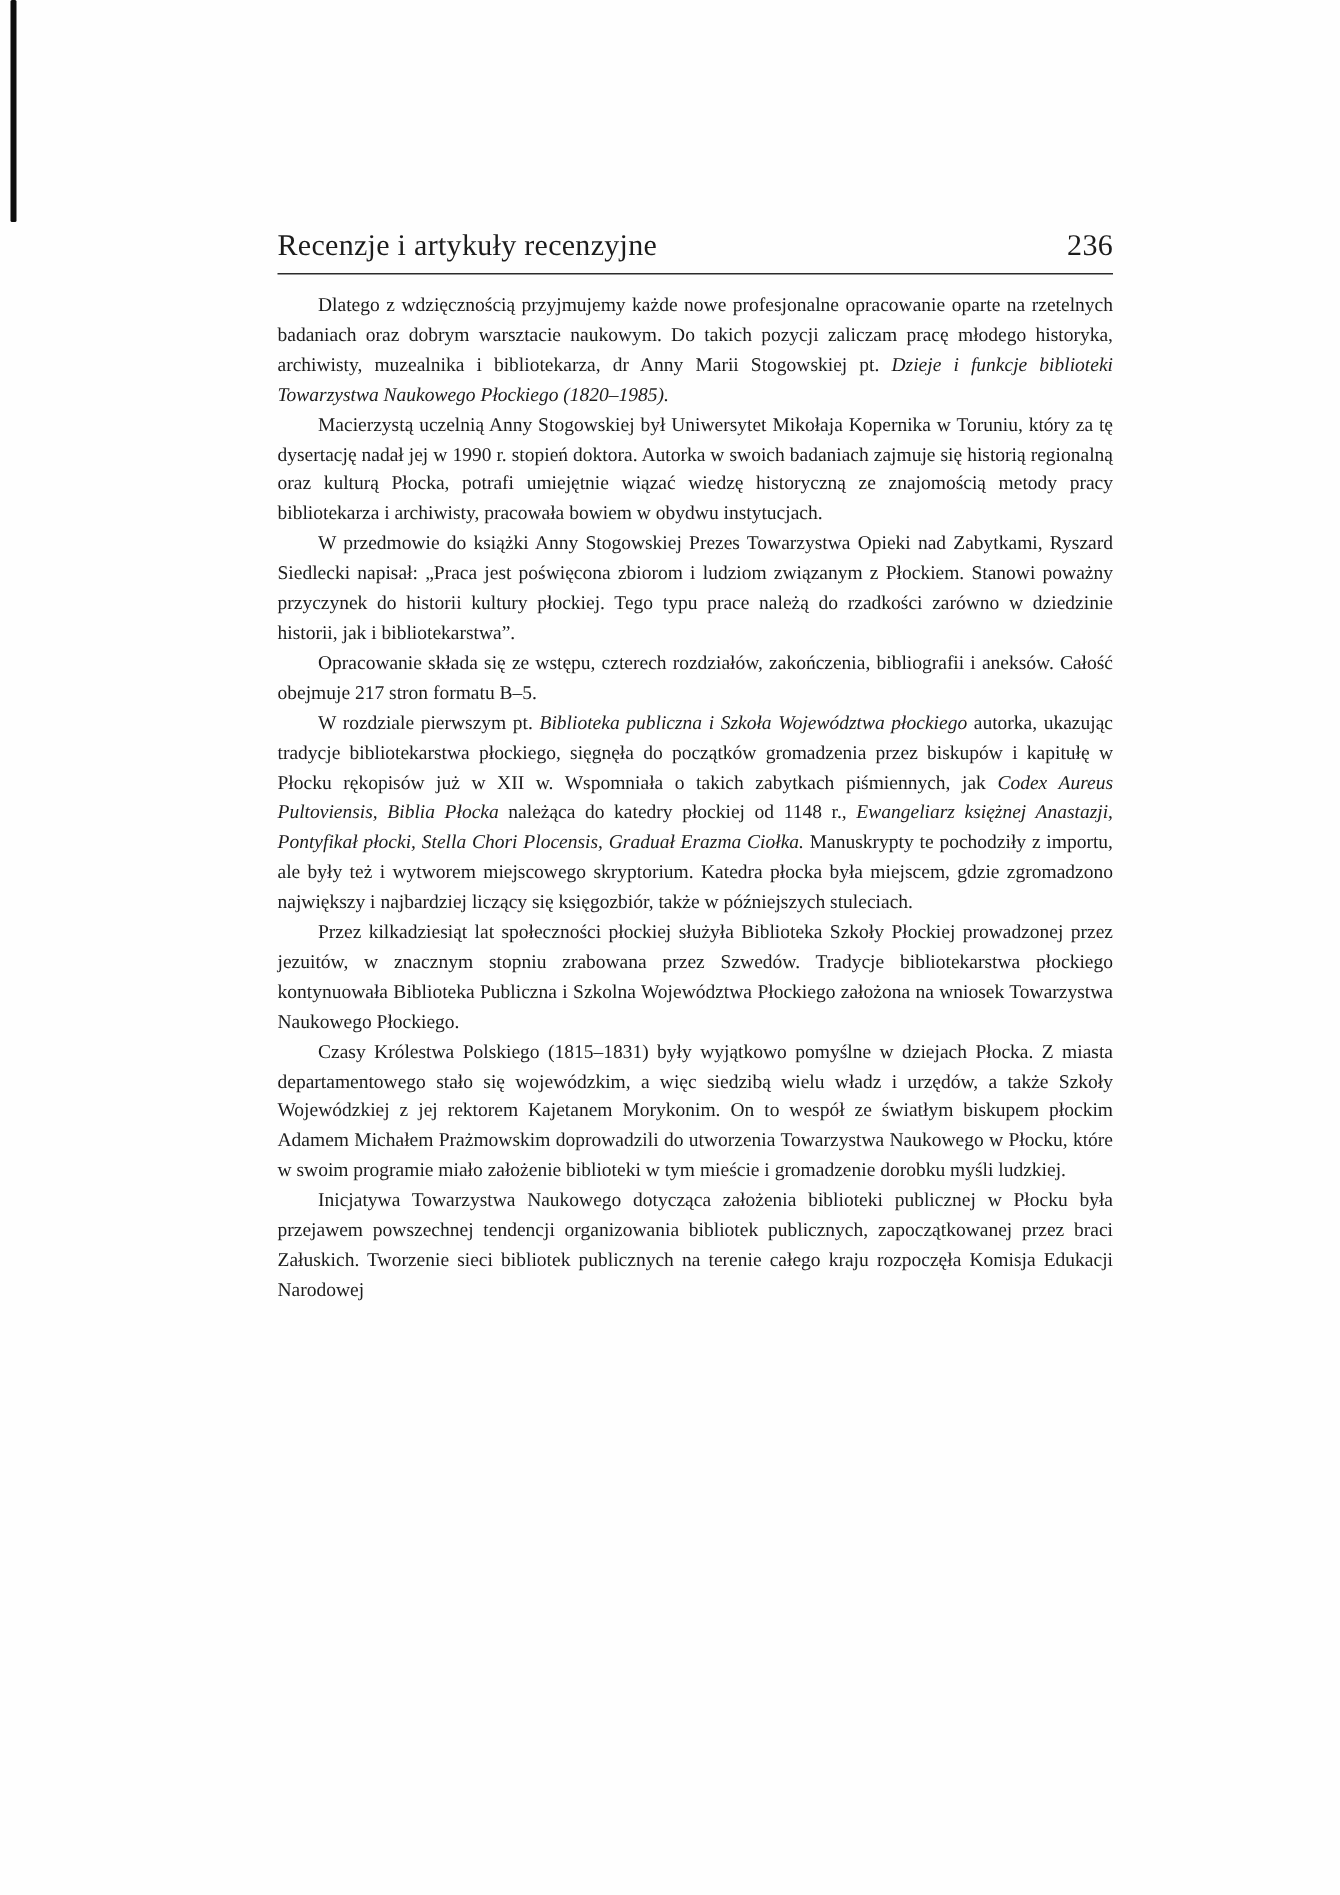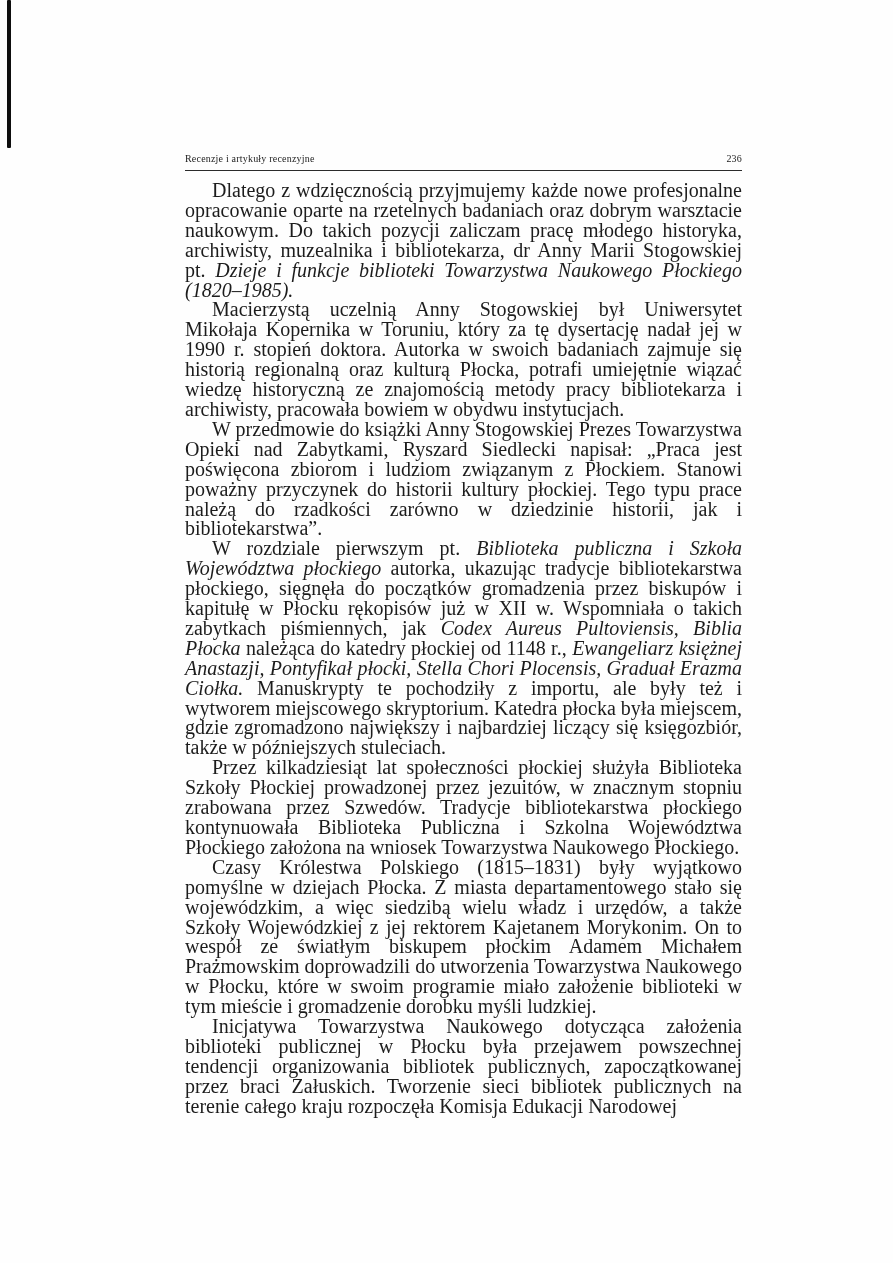--- a/index.html
+++ b/index.html
@@ -27,28 +27,28 @@
   .page-column {
     position: absolute;
     left: 185px;
     top: 153px;
     width: 557px;
   }
   .running-header {
     display: flex;
     justify-content: space-between;
     align-items: baseline;
-    font-size: 10px;
+    font-size: 20px;
     letter-spacing: 0.2px;
     padding-bottom: 6px;
     border-bottom: 1px solid #2b2b2b;
   }
   .body-text {
     margin-top: 10px;
-    font-size: 20px;
+    font-size: 13px;
     line-height: 19.9px;
     text-align: justify;
     font-family: Liberation Serif, serif;
   }
   .body-text p {
     margin: 0;
     padding: 0;
     text-indent: 27px;
   }
   .italic {
@@ -62,18 +62,19 @@
 
 <div class="page-column">
   <div class="running-header">
     <span>Recenzje i artykuły recenzyjne</span>
     <span>236</span>
   </div>
   <div class="body-text" id="paragraphs">
       <p><span>Dlatego z wdzięcznością przyjmujemy każde nowe profesjonalne opracowanie oparte na rzetelnych badaniach oraz dobrym warsztacie naukowym. Do takich pozycji zaliczam pracę młodego historyka, archiwisty, muzealnika i bibliotekarza, dr Anny Marii Stogowskiej pt. </span><span class="italic">Dzieje i funkcje biblioteki Towarzystwa Naukowego Płockiego (1820–1985).</span></p>
       <p><span>Macierzystą uczelnią Anny Stogowskiej był Uniwersytet Mikołaja Kopernika w Toruniu, który za tę dysertację nadał jej w 1990 r. stopień doktora. Autorka w swoich badaniach zajmuje się historią regionalną oraz kulturą Płocka, potrafi umiejętnie wiązać wiedzę historyczną ze znajomością metody pracy bibliotekarza i archiwisty, pracowała bowiem w obydwu instytucjach.</span></p>
       <p><span>W przedmowie do książki Anny Stogowskiej Prezes Towarzystwa Opieki nad Zabytkami, Ryszard Siedlecki napisał: „Praca jest poświęcona zbiorom i ludziom związanym z Płockiem. Stanowi poważny przyczynek do historii kultury płockiej. Tego typu prace należą do rzadkości zarówno w dziedzinie historii, jak i bibliotekarstwa”.</span></p>
+      <p><span>Opracowanie składa się ze wstępu, czterech rozdziałów, zakończenia, bibliografii i aneksów. Całość obejmuje 217 stron formatu B–5.</span></p>
       <p><span>W rozdziale pierwszym pt. </span><span class="italic">Biblioteka publiczna i Szkoła Województwa płockiego</span><span> autorka, ukazując tradycje bibliotekarstwa płockiego, sięgnęła do początków gromadzenia przez biskupów i kapitułę w Płocku rękopisów już w XII w. Wspomniała o takich zabytkach piśmiennych, jak </span><span class="italic">Codex Aureus Pultoviensis, Biblia Płocka</span><span> należąca do katedry płockiej od 1148 r., </span><span class="italic">Ewangeliarz księżnej Anastazji, Pontyfikał płocki, Stella Chori Plocensis, Graduał Erazma Ciołka.</span><span> Manuskrypty te pochodziły z importu, ale były też i wytworem miejscowego skryptorium. Katedra płocka była miejscem, gdzie zgromadzono największy i najbardziej liczący się księgozbiór, także w późniejszych stuleciach.</span></p>
       <p><span>Przez kilkadziesiąt lat społeczności płockiej służyła Biblioteka Szkoły Płockiej prowadzonej przez jezuitów, w znacznym stopniu zrabowana przez Szwedów. Tradycje bibliotekarstwa płockiego kontynuowała Biblioteka Publiczna i Szkolna Województwa Płockiego założona na wniosek Towarzystwa Naukowego Płockiego.</span></p>
       <p><span>Czasy Królestwa Polskiego (1815–1831) były wyjątkowo pomyślne w dziejach Płocka. Z miasta departamentowego stało się wojewódzkim, a więc siedzibą wielu władz i urzędów, a także Szkoły Wojewódzkiej z jej rektorem Kajetanem Morykonim. On to wespół ze światłym biskupem płockim Adamem Michałem Prażmowskim doprowadzili do utworzenia Towarzystwa Naukowego w Płocku, które w swoim programie miało założenie biblioteki w tym mieście i gromadzenie dorobku myśli ludzkiej.</span></p>
       <p><span>Inicjatywa Towarzystwa Naukowego dotycząca założenia biblioteki publicznej w Płocku była przejawem powszechnej tendencji organizowania bibliotek publicznych, zapoczątkowanej przez braci Załuskich. Tworzenie sieci bibliotek publicznych na terenie całego kraju rozpoczęła Komisja Edukacji Narodowej</span></p>
     </div>
 </div>
 
 </body></html>

